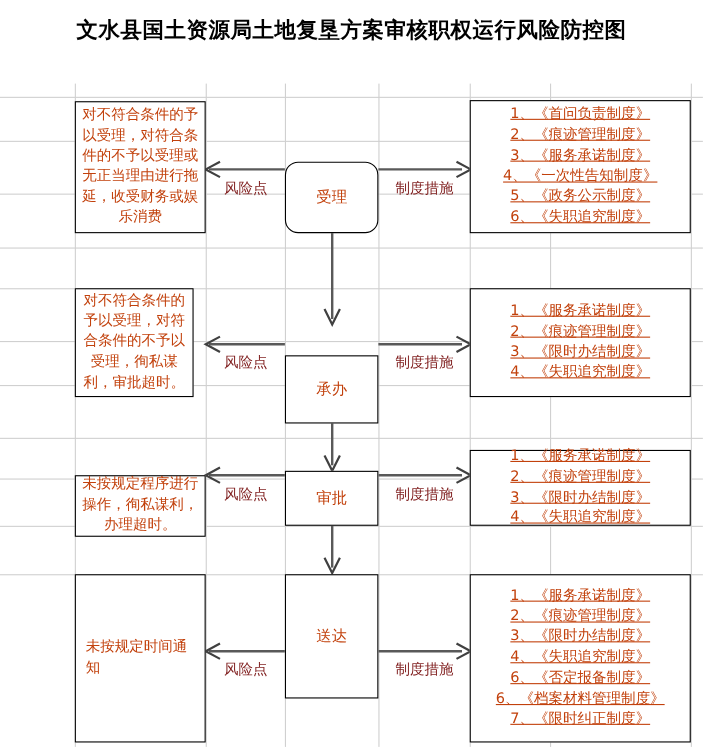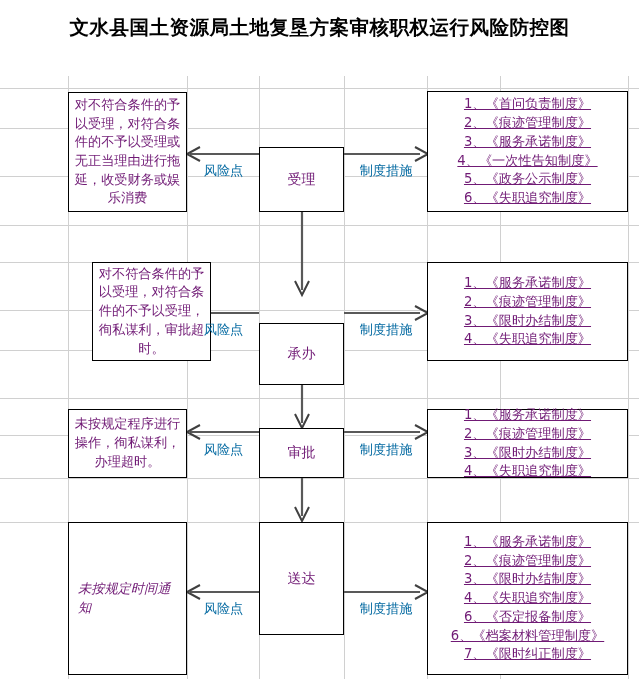--- a/index.html
+++ b/index.html
@@ -44,21 +44,21 @@
     letter-spacing: 0.5px;
     color: #000000;
     white-space: nowrap;
   }
   
   .box {
     position: absolute;
     box-sizing: border-box;
     border: 1.6px solid #000000;
     background: #ffffff;
-    color: #701a75;
+    color: #c2410c;
     display: flex;
     flex-direction: column;
     justify-content: center;
     z-index: 3;
   }
   .box-risk {
     text-align: center;
     font-size: 13.2px;
     line-height: 1.42;
     padding: 2px 5px;
@@ -79,21 +79,21 @@
     padding: 2px 4px;
     text-decoration: underline;
   }
   .measure-line {
     white-space: nowrap;
   }
   
   .conn-label {
     position: absolute;
     font-size: 13.2px;
-    color: #0369a1;
+    color: #7f1d1d;
     text-align: center;
     white-space: nowrap;
     z-index: 4;
   }
   
   .arrow-svg {
     position: absolute;
     z-index: 2;
     overflow: visible;
   }
@@ -171,64 +171,64 @@
     <polyline class="arrow-head" points="200,585 187,592 200,599"></polyline>
 
     <line class="arrow-line" x1="344" y1="592" x2="420" y2="592"></line>
     <polyline class="arrow-head" points="415,585 428,592 415,599"></polyline>
   </svg>
 
   <div class="box box-risk" style="left:68px; top:92px; width:119px; height:120px;">
     <div>对不符合条件的予以受理，对符合条件的不予以受理或无正当理由进行拖延，收受财务或娱乐消费</div>
   </div>
   <div class="conn-label" style="left:188px; top:162px; width:71px;">风险点</div>
-  <div class="box box-stage" style="left:259px; top:147px; width:85px; height:65px;">
+  <div class="box box-stage" style="left:259px; top:147px; width:85px; height:65px;border-radius:12px;">
     <div>受理</div>
   </div>
   <div class="conn-label" style="left:345px; top:162px; width:82px;">制度措施</div>
   <div class="box box-measures" style="left:427px; top:91px; width:201px; height:121px;">
     <div class="measure-line">1、《首问负责制度》</div>
     <div class="measure-line">2、《痕迹管理制度》</div>
     <div class="measure-line">3、《服务承诺制度》</div>
     <div class="measure-line">4、《一次性告知制度》</div>
     <div class="measure-line">5、《政务公示制度》</div>
     <div class="measure-line">6、《失职追究制度》</div>
   </div>
 
-  <div class="box box-risk" style="left:68px; top:262px; width:119px; height:99px;margin-left:24px;">
+  <div class="box box-risk" style="left:68px; top:262px; width:108px; height:99px;">
     <div>对不符合条件的予以受理，对符合条件的不予以受理，徇私谋利，审批超时。</div>
   </div>
   <div class="conn-label" style="left:188px; top:321px; width:71px;">风险点</div>
   <div class="box box-stage" style="left:259px; top:299px; width:85px; height:62px;margin-top:24px;">
     <div>承办</div>
   </div>
   <div class="conn-label" style="left:345px; top:321px; width:82px;">制度措施</div>
   <div class="box box-measures" style="left:427px; top:262px; width:201px; height:99px;">
     <div class="measure-line">1、《服务承诺制度》</div>
     <div class="measure-line">2、《痕迹管理制度》</div>
     <div class="measure-line">3、《限时办结制度》</div>
     <div class="measure-line">4、《失职追究制度》</div>
   </div>
 
-  <div class="box box-risk" style="left:68px; top:409px; width:119px; height:69px;">
+  <div class="box box-risk" style="left:68px; top:432px; width:119px; height:56px;">
     <div>未按规定程序进行操作，徇私谋利，办理超时。</div>
   </div>
   <div class="conn-label" style="left:188px; top:441px; width:71px;">风险点</div>
   <div class="box box-stage" style="left:259px; top:428px; width:85px; height:50px;">
     <div>审批</div>
   </div>
   <div class="conn-label" style="left:345px; top:441px; width:82px;">制度措施</div>
   <div class="box box-measures" style="left:427px; top:409px; width:201px; height:69px;">
     <div class="measure-line">1、《服务承诺制度》</div>
     <div class="measure-line">2、《痕迹管理制度》</div>
     <div class="measure-line">3、《限时办结制度》</div>
     <div class="measure-line">4、《失职追究制度》</div>
   </div>
 
-  <div class="box box-risk leftalign" style="left:68px; top:522px; width:119px; height:153px;font-style:italic;">
+  <div class="box box-risk leftalign" style="left:68px; top:522px; width:119px; height:153px;">
     <div>未按规定时间通知</div>
   </div>
   <div class="conn-label" style="left:188px; top:600px; width:71px;">风险点</div>
   <div class="box box-stage" style="left:259px; top:522px; width:85px; height:113px;">
     <div>送达</div>
   </div>
   <div class="conn-label" style="left:345px; top:600px; width:82px;">制度措施</div>
   <div class="box box-measures" style="left:427px; top:522px; width:201px; height:153px;">
     <div class="measure-line">1、《服务承诺制度》</div>
     <div class="measure-line">2、《痕迹管理制度》</div>

